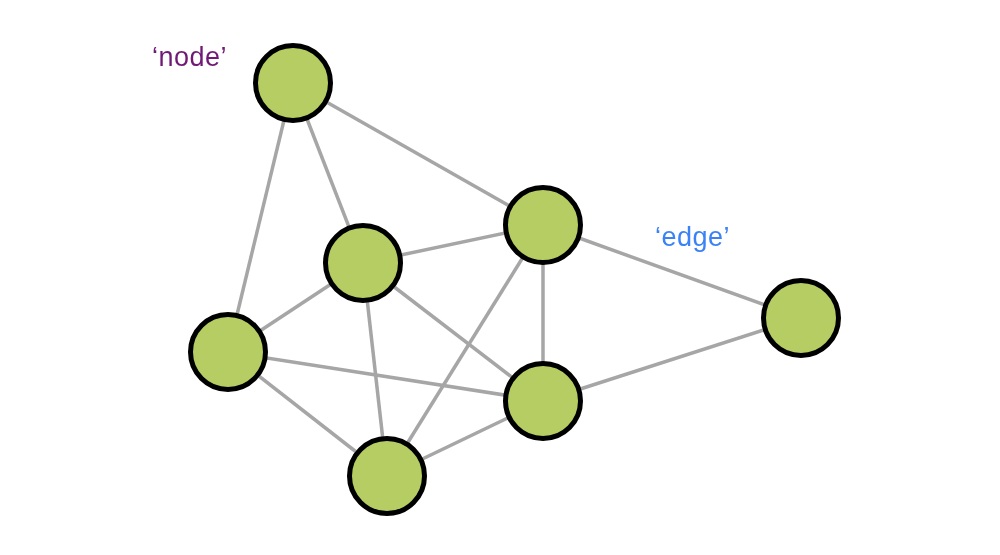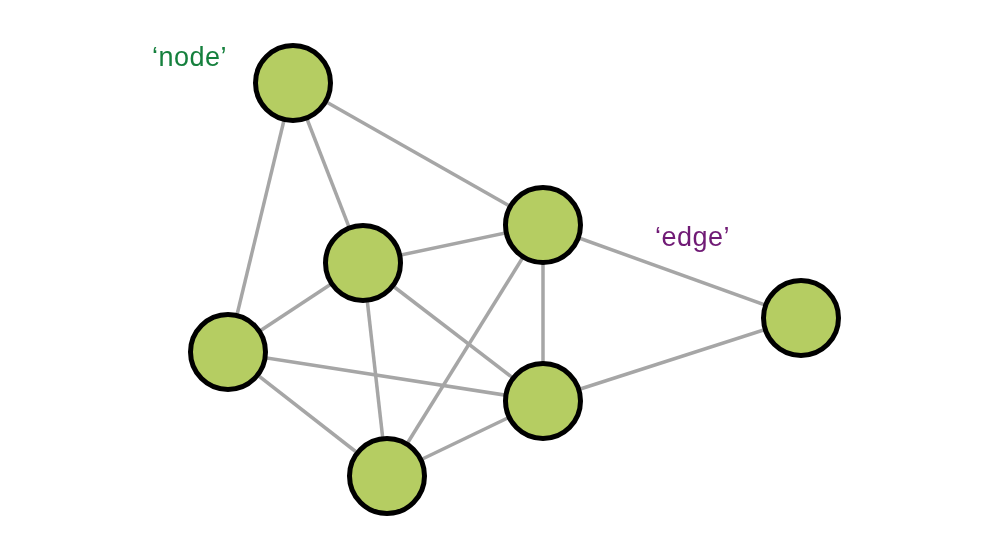--- a/index.html
+++ b/index.html
@@ -50,15 +50,15 @@
       <line x1="543" y1="401" x2="387" y2="476" stroke="#a6a6a6" stroke-width="3.5"></line>
       <line x1="543" y1="401" x2="801" y2="318" stroke="#a6a6a6" stroke-width="3.5"></line>
       <circle cx="293" cy="83" r="37.5" fill="#b5cd62" stroke="#000000" stroke-width="5"></circle>
       <circle cx="363" cy="263" r="37.5" fill="#b5cd62" stroke="#000000" stroke-width="5"></circle>
       <circle cx="543" cy="225" r="37.5" fill="#b5cd62" stroke="#000000" stroke-width="5"></circle>
       <circle cx="228" cy="352" r="37.5" fill="#b5cd62" stroke="#000000" stroke-width="5"></circle>
       <circle cx="543" cy="401" r="37.5" fill="#b5cd62" stroke="#000000" stroke-width="5"></circle>
       <circle cx="387" cy="476" r="37.5" fill="#b5cd62" stroke="#000000" stroke-width="5"></circle>
       <circle cx="801" cy="318" r="37.5" fill="#b5cd62" stroke="#000000" stroke-width="5"></circle>
     </svg>
-  <div class="diagram-label" style="left: 152px; top: 44px; color: #15803d;">‘node’</div>
-  <div class="diagram-label" style="left: 655px; top: 224px; color: #701a75;">‘edge’</div>
+  <div class="diagram-label" style="left: 152px; top: 44px; color: #701a75;">‘node’</div>
+  <div class="diagram-label" style="left: 655px; top: 224px; color: #3b82f6;">‘edge’</div>
 </div>
 
 </body></html>

